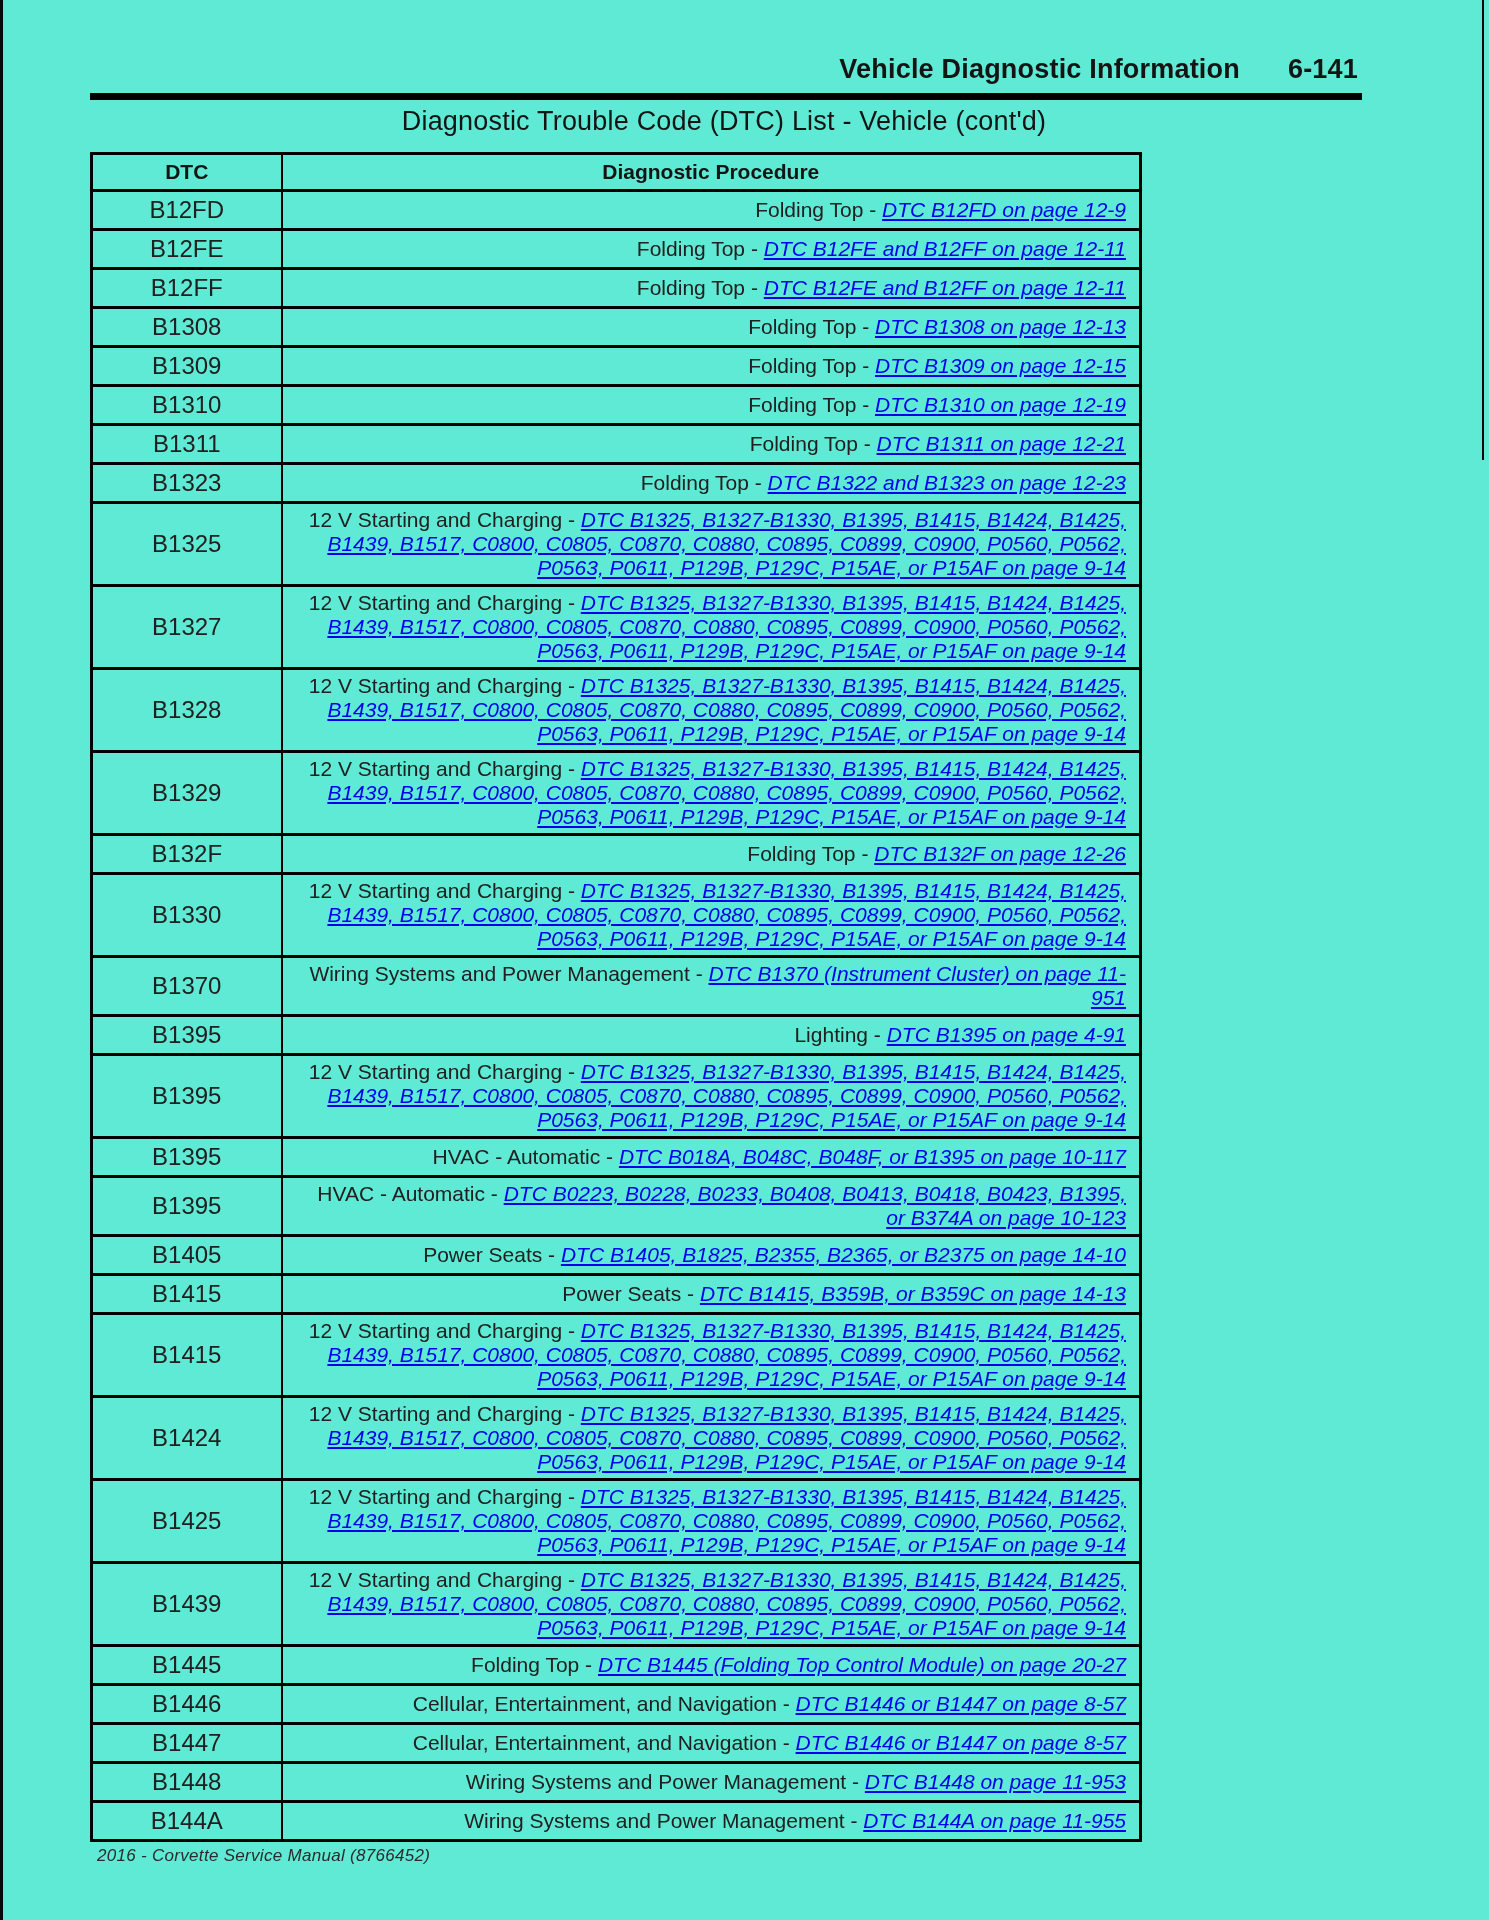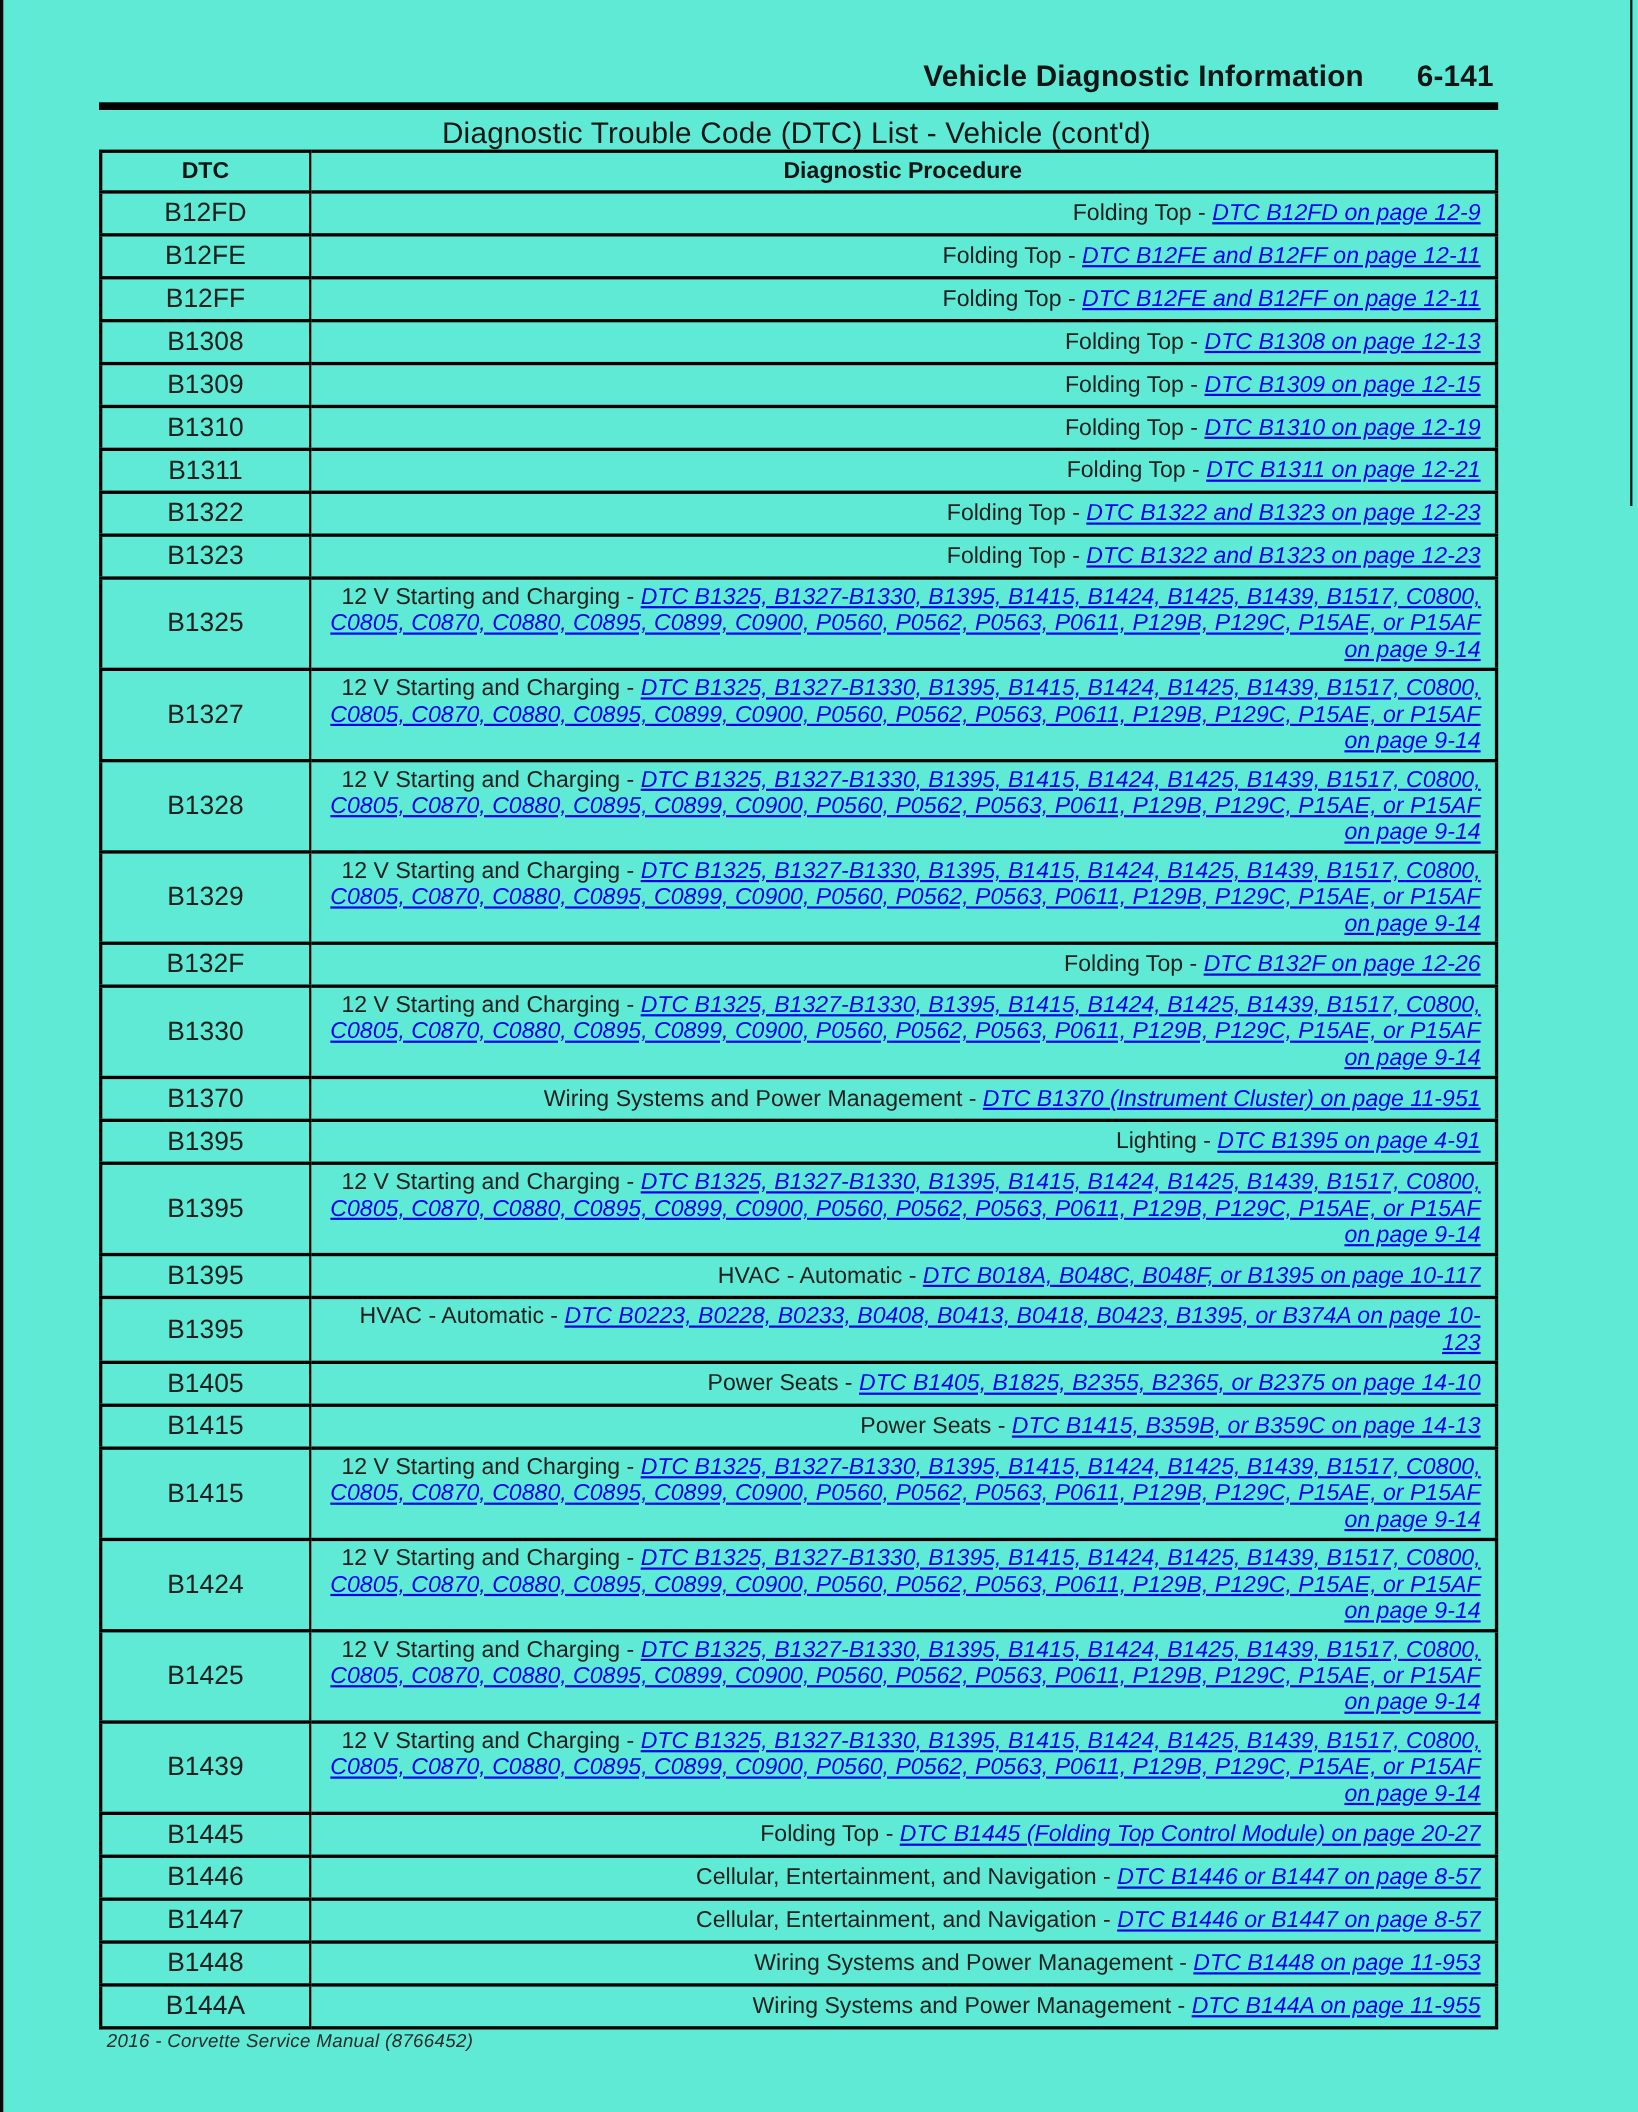--- a/index.html
+++ b/index.html
@@ -38,21 +38,21 @@
     position:absolute;top:93px;left:90px;width:1272px;height:7px;background:var(--line);
   }
   
   .doc-title{
     position:absolute;top:106px;left:90px;width:1268px;
     text-align:center;font-weight:400;font-size:27px;color:#141414;
     letter-spacing:0.2px;white-space:nowrap;
   }
   
   table.dtc-table{
-    position:absolute;top:136px;left:90px;width:1272px;
+    position:absolute;top:152px;left:90px;width:1052px;
     border-collapse:collapse;table-layout:fixed;
     border:3px solid var(--line);
   }
   .dtc-table th,.dtc-table td{
     border-left:2px solid var(--line);
     border-right:2px solid var(--line);
     border-top:3px solid var(--line);
     border-bottom:3px solid var(--line);
     vertical-align:middle;
   }
@@ -132,24 +132,20 @@
         </tr>
         <tr>
           <td class="dtc-cell">B1310</td>
           <td class="proc-cell"><span>Folding Top - </span><a class="doc-link" href="#">DTC B1310 on page 12-19</a></td>
         </tr>
         <tr>
           <td class="dtc-cell">B1311</td>
           <td class="proc-cell"><span>Folding Top - </span><a class="doc-link" href="#">DTC B1311 on page 12-21</a></td>
         </tr>
         <tr>
-          <td class="dtc-cell">B1322</td>
-          <td class="proc-cell"><span>Folding Top - </span><a class="doc-link" href="#">DTC B1322 and B1323 on page 12-23</a></td>
-        </tr>
-        <tr>
           <td class="dtc-cell">B1323</td>
           <td class="proc-cell"><span>Folding Top - </span><a class="doc-link" href="#">DTC B1322 and B1323 on page 12-23</a></td>
         </tr>
         <tr>
           <td class="dtc-cell">B1325</td>
           <td class="proc-cell"><span>12 V Starting and Charging - </span><a class="doc-link" href="#">DTC B1325, B1327-B1330, B1395, B1415, B1424, B1425, B1439, B1517, C0800, C0805, C0870, C0880, C0895, C0899, C0900, P0560, P0562, P0563, P0611, P129B, P129C, P15AE, or P15AF on page 9-14</a></td>
         </tr>
         <tr>
           <td class="dtc-cell">B1327</td>
           <td class="proc-cell"><span>12 V Starting and Charging - </span><a class="doc-link" href="#">DTC B1325, B1327-B1330, B1395, B1415, B1424, B1425, B1439, B1517, C0800, C0805, C0870, C0880, C0895, C0899, C0900, P0560, P0562, P0563, P0611, P129B, P129C, P15AE, or P15AF on page 9-14</a></td>

